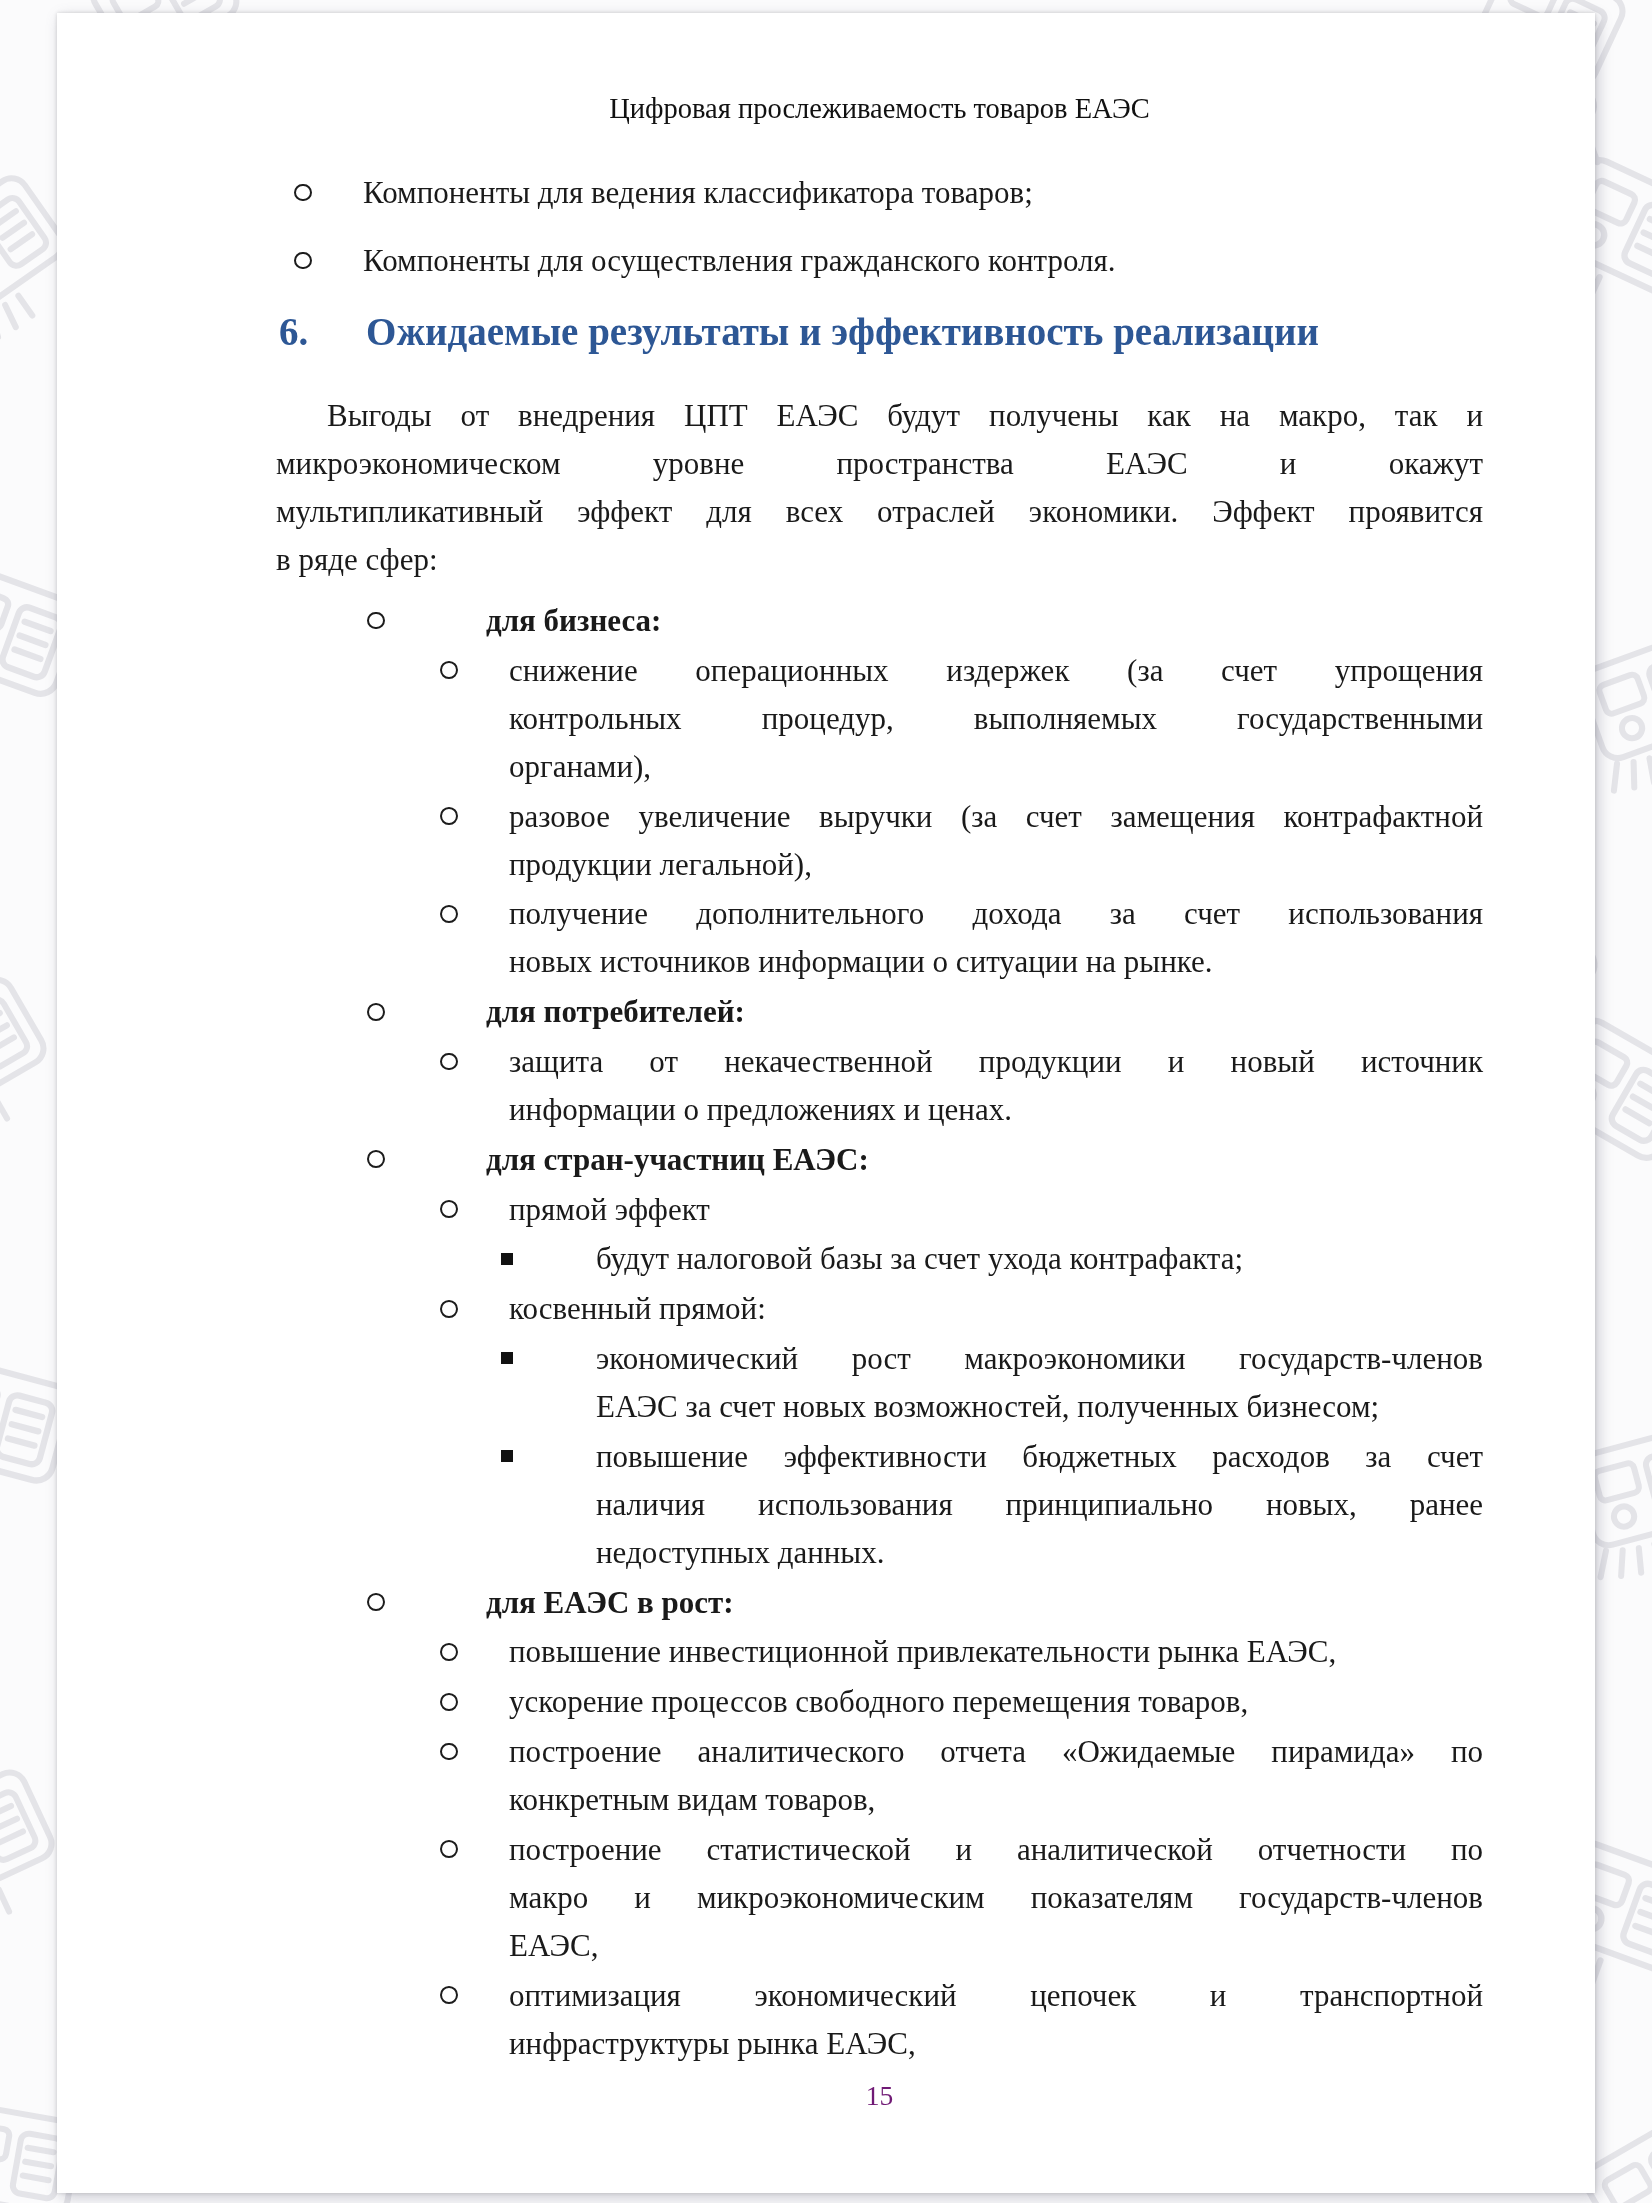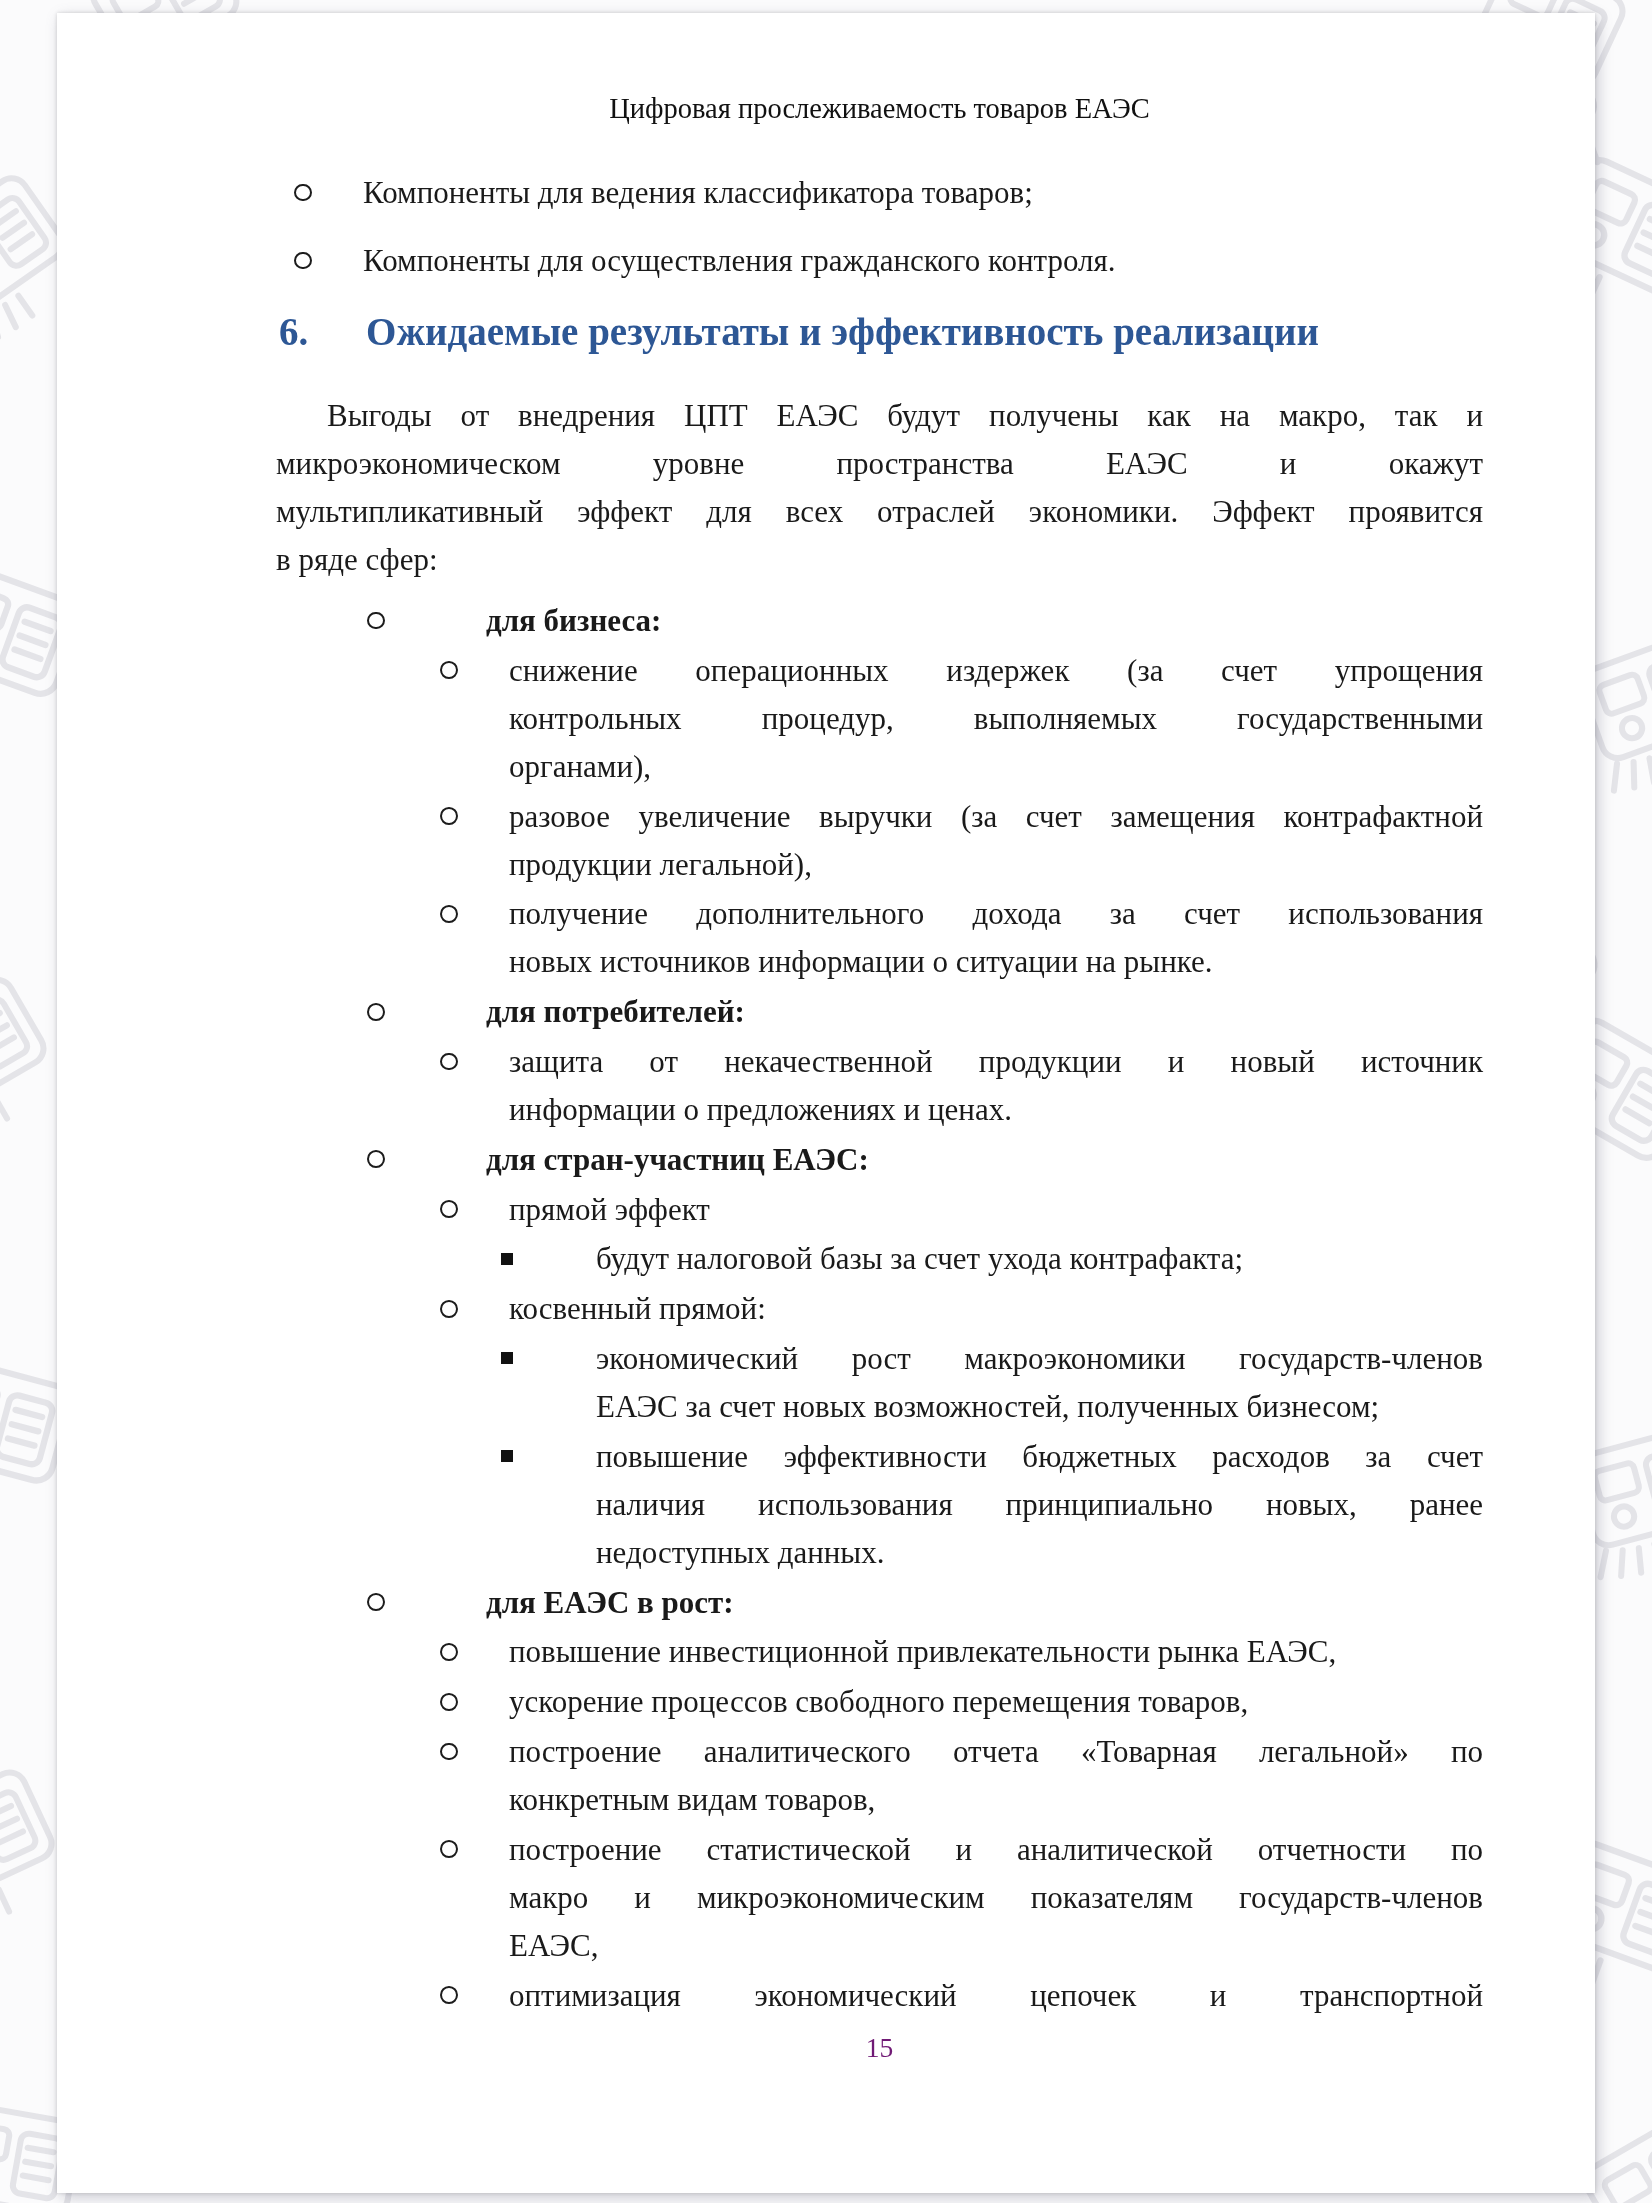--- a/index.html
+++ b/index.html
@@ -176,31 +176,32 @@
         <div class="row lvl-2">
           <span class="marker ci"></span>
           <div class="line">повышение инвестиционной привлекательности рынка ЕАЭС,</div>
         </div>
         <div class="row lvl-2">
           <span class="marker ci"></span>
           <div class="line">ускорение процессов свободного перемещения товаров,</div>
         </div>
         <div class="row lvl-2">
           <span class="marker ci"></span>
-          <div class="line jl">построение аналитического отчета «Товарная легальной» по</div>
+          <div class="line jl">построение аналитического отчета «Ожидаемые пирамида» по</div>
           <div class="line">конкретным видам товаров,</div>
         </div>
         <div class="row lvl-2">
           <span class="marker ci"></span>
           <div class="line jl">построение статистической и аналитической отчетности по</div>
           <div class="line jl">макро и микроэкономическим показателям государств-членов</div>
           <div class="line">ЕАЭС,</div>
         </div>
         <div class="row lvl-2">
           <span class="marker ci"></span>
           <div class="line jl">оптимизация экономический цепочек и транспортной</div>
+          <div class="line">инфраструктуры рынка ЕАЭС,</div>
         </div>
       </div>
 
     <div class="page-footer">15</div>
   </div>
 </div>
 
 
 </body></html>

